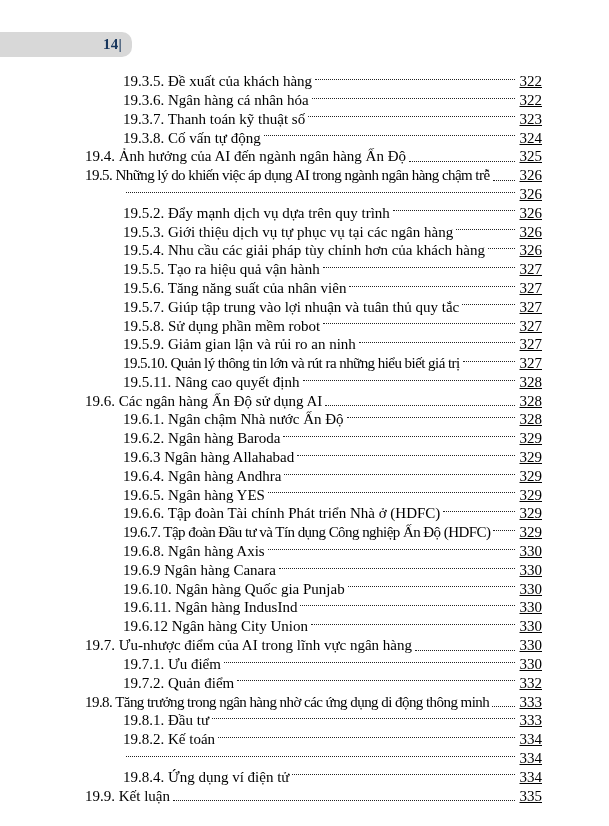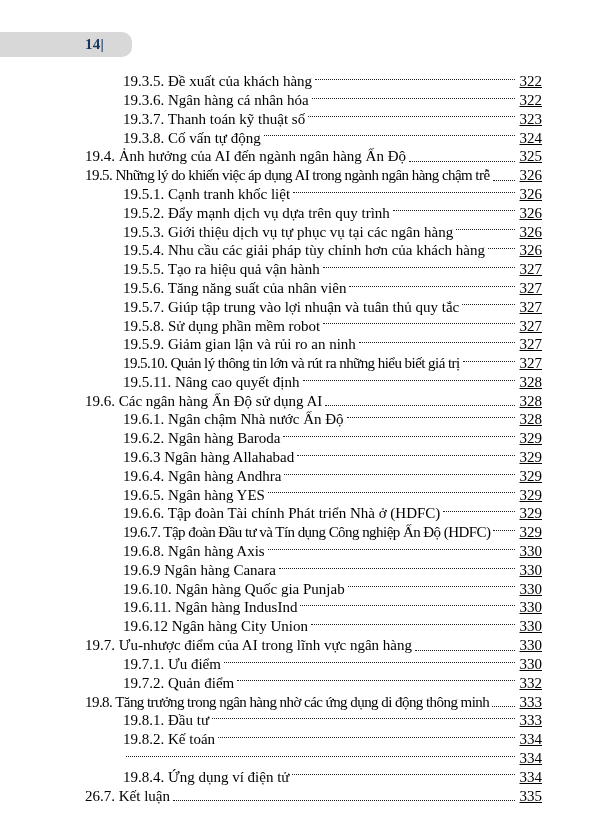--- a/index.html
+++ b/index.html
@@ -24,21 +24,21 @@
   }
   .header-bar {
     position: absolute;
     left: 0; top: 32px;
     width: 132px; height: 25px;
     background: var(--header-bar-bg);
     border-radius: 0 10px 10px 0;
     display: flex;
     align-items: center;
     justify-content: flex-end;
-    padding-right: 28px;
+    padding-right: 10px;
   }
   .page-number {
     font-weight: bold;
     font-size: 15px;
     color: var(--page-number-color);
     letter-spacing: 0.2px;
   }
   .toc {
     position: absolute;
     left: 85px; top: 72px;
@@ -102,21 +102,20 @@
     <span class="toc-label">19.4. Ảnh hưởng của AI đến ngành ngân hàng Ấn Độ</span>
     <span class="leader"></span>
     <span class="toc-page">325</span>
   </div>
       <div class="toc-row level-2">
     <span class="toc-label tight">19.5. Những lý do khiến việc áp dụng AI trong ngành ngân hàng chậm trễ</span>
     <span class="leader"></span>
     <span class="toc-page">326</span>
   </div>
       <div class="toc-row level-3">
-    <span class="toc-label">19.5.1. Cạnh tranh khốc liệt</span>
     <span class="leader"></span>
     <span class="toc-page">326</span>
   </div>
       <div class="toc-row level-3">
     <span class="toc-label">19.5.2. Đẩy mạnh dịch vụ dựa trên quy trình</span>
     <span class="leader"></span>
     <span class="toc-page">326</span>
   </div>
       <div class="toc-row level-3">
     <span class="toc-label">19.5.3. Giới thiệu dịch vụ tự phục vụ tại các ngân hàng</span>
@@ -261,18 +260,18 @@
       <div class="toc-row level-3">
     <span class="leader"></span>
     <span class="toc-page">334</span>
   </div>
       <div class="toc-row level-3">
     <span class="toc-label">19.8.4. Ứng dụng ví điện tử</span>
     <span class="leader"></span>
     <span class="toc-page">334</span>
   </div>
       <div class="toc-row level-2">
-    <span class="toc-label">26.7. Kết luận</span>
+    <span class="toc-label">19.9. Kết luận</span>
     <span class="leader"></span>
     <span class="toc-page">335</span>
   </div>
     </div>
 </div>
 
 </body></html>

